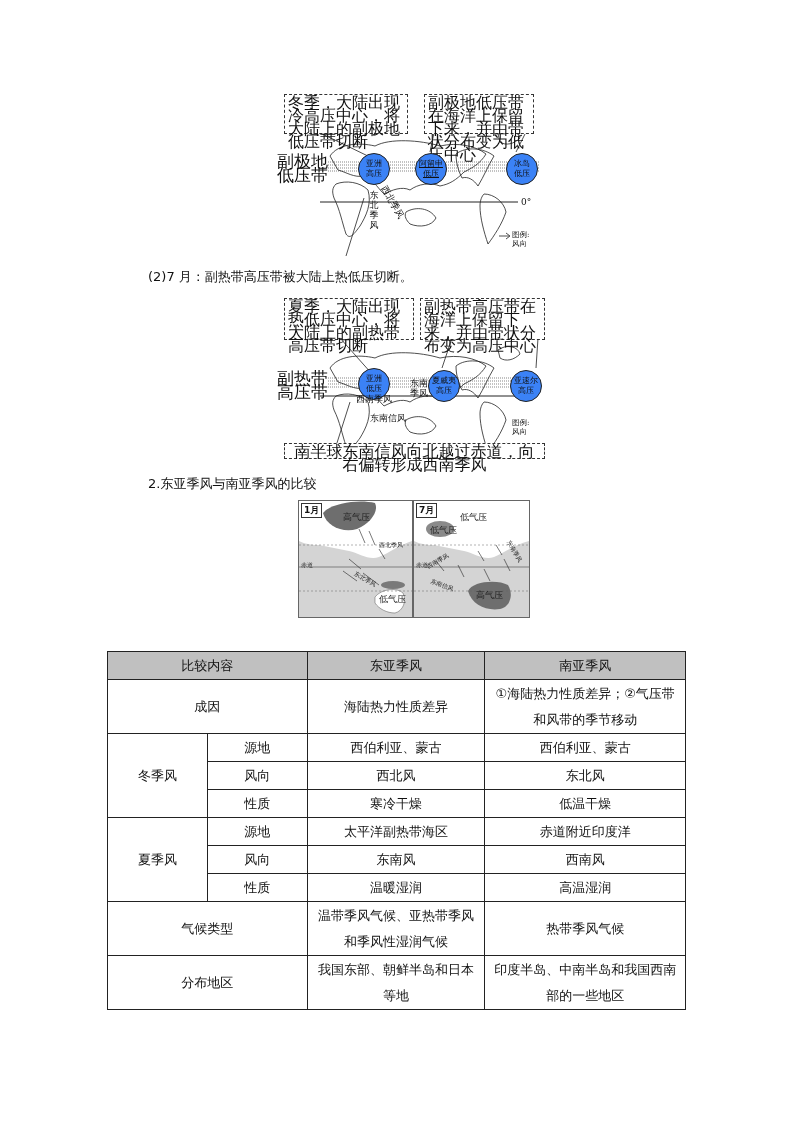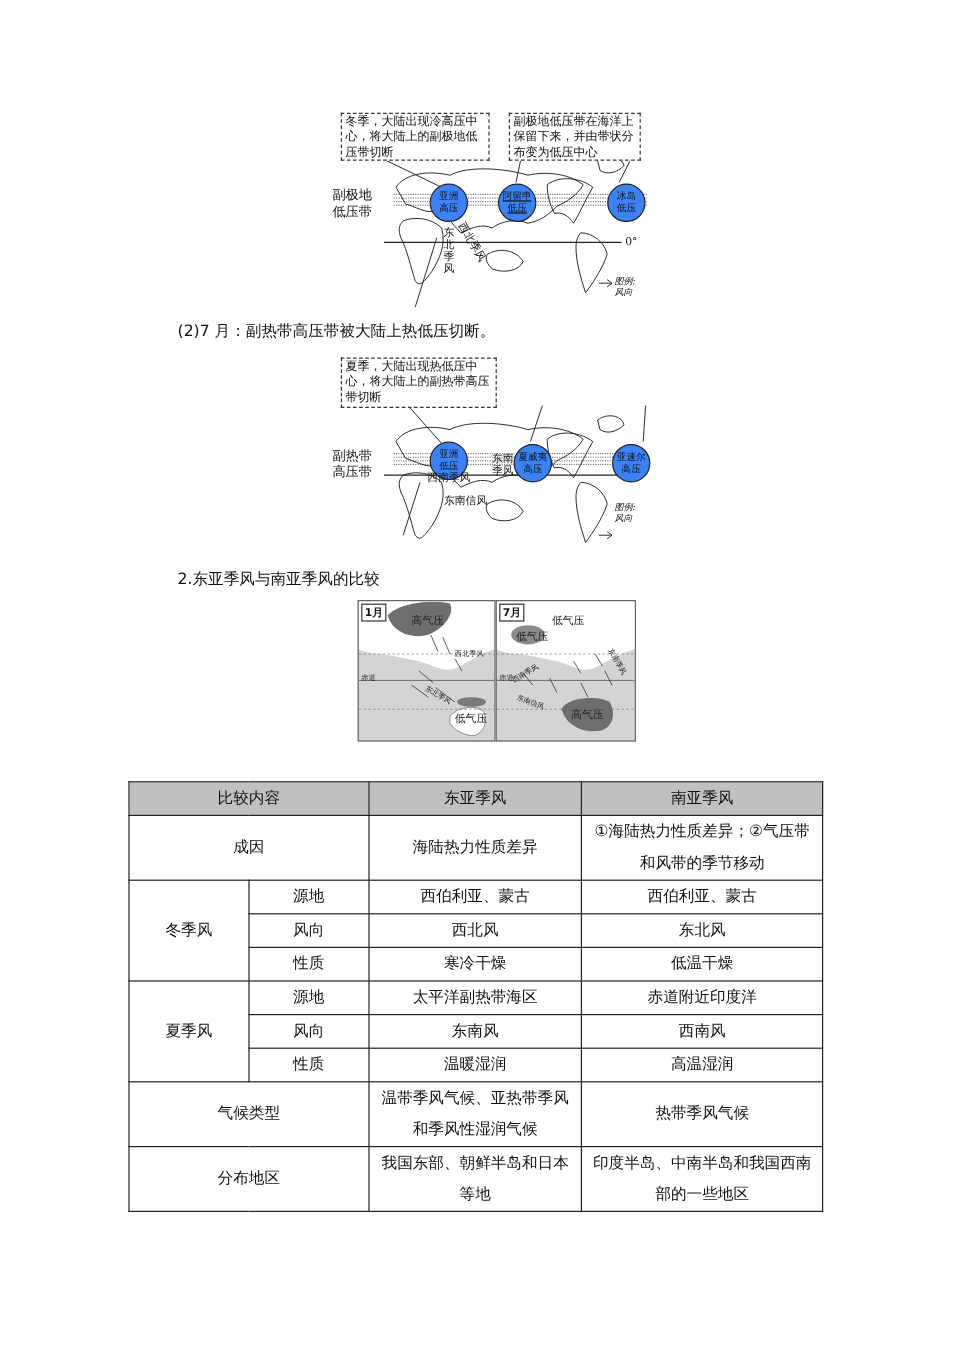--- a/index.html
+++ b/index.html
@@ -1,28 +1,28 @@
 <!DOCTYPE html>
 <html><head>
 <meta charset="utf-8">
 <style>
   html, body { margin: 0; padding: 0; background: #ffffff; }
   body { width: 794px; height: 1123px; position: relative; overflow: hidden;
          font-family: "DejaVu Sans", "Liberation Sans", sans-serif; color: #111; }
   .abs { position: absolute; }
   .fig { position: absolute; }
   .callout { position: absolute; border: 1px dashed #333; background: #fff;
-             font-family: Liberation Mono, monospace; font-size: 10px;
+             font-family: Liberation Serif, serif; font-size: 16px;
              line-height: 13px; padding: 1px 3px; box-sizing: border-box; color: #111; }
-  .side-label { position: absolute; font-family: Liberation Sans, sans-serif; font-size: 11px; line-height: 14px; }
+  .side-label { position: absolute; font-family: Liberation Mono, monospace; font-size: 17px; line-height: 14px; }
   .circ { position: absolute; width: 30px; height: 30px; border: 1px solid #222; border-radius: 50%;
           background: #3b82f6; font-family: "DejaVu Serif", serif; font-size: 8px; line-height: 10px;
           display: flex; flex-direction: column; align-items: center; justify-content: center; text-align: center; }
   .maplabel { position: absolute; font-family: "DejaVu Serif", serif; font-size: 9px; line-height: 10px; }
-  .legend { position: absolute; font-family: "DejaVu Serif", serif; font-size: 7.5px; line-height: 9px; font-style: italic; }
+  .legend { position: absolute; font-family: "DejaVu Serif", serif; font-size: 7.5px; line-height: 9px; }
   .heading { position: absolute; font-size: 13px; line-height: 16px; font-family: "DejaVu Sans", sans-serif; }
   .monsoon-box { position: absolute; top: 500px; height: 116px; border: 1px solid #666; background: #d4d4d4; overflow: hidden; }
   .mtag { position: absolute; left: 2px; top: 2px; border: 1px solid #333; background: #fff; font-size: 9px; padding: 0 2px; font-weight: bold; }
   .mlabel { position: absolute; font-family: "DejaVu Serif", serif; font-size: 9px; color: #222; }
   .mlabel.sm { font-size: 6px; }
   table.cmp { position: absolute; left: 107px; top: 651px; width: 579px; border-collapse: collapse;
               font-family: "DejaVu Sans", sans-serif; font-size: 13px; color: #111; }
   table.cmp td { border: 1px solid #222; text-align: center; vertical-align: middle; padding: 0 2px; line-height: 26px; }
   table.cmp tr.head td { background: #c0c0c0; height: 27px; line-height: 26px; }
   table.cmp td.multi { line-height: 26px; }
@@ -113,20 +113,21 @@
     </g>
     <g stroke="#222" stroke-width="0.8">
       <line x1="60" y1="40" x2="92" y2="76"></line>
       <line x1="172" y1="40" x2="162" y2="70"></line>
       <line x1="258" y1="40" x2="256" y2="70"></line>
       <line x1="56" y1="148" x2="70" y2="104"></line>
     </g>
     <path d="M219,148 L229,148 M226,145 L230,148 L226,151" stroke="#222" fill="none" stroke-width="0.8"></path>
   </svg>
   <div class="callout" style="left:4px;top:0px;width:130px;height:42px;">夏季，大陆出现热低压中心，将大陆上的副热带高压带切断</div>
+  <div class="callout" style="left:140px;top:0px;width:125px;height:42px;">副热带高压带在海洋上保留下来，并由带状分布变为高压中心</div>
   <div class="side-label" style="left:-3px;top:75px;">
     <div>副热带</div>
     <div>高压带</div>
   </div>
   <div class="circ" style="left:78px;top:70px;">
     <span>亚洲</span>
       <span>低压</span>
   </div>
   <div class="circ" style="left:148px;top:72px;">
     <span>夏威夷</span>
@@ -139,20 +140,21 @@
   <div class="maplabel" style="left:76px;top:96px;">西南季风</div>
   <div class="maplabel" style="left:90px;top:115px;">东南信风</div>
   <div class="maplabel" style="left:130px;top:80px;">
     <div>东南</div>
       <div>季风</div>
   </div>
   <div class="legend" style="left:232px;top:120px;">
     <div>图例:</div>
       <div>风向</div>
   </div>
+  <div class="callout" style="left:4px;top:145px;width:261px;height:16px;text-align:center;">南半球东南信风向北越过赤道，向右偏转形成西南季风</div>
 </div>
 
 <div class="heading" style="left:148px;top:476px;">2.东亚季风与南亚季风的比较</div>
 
 <div class="monsoon-box" style="left:298px;width:113px;">
   <svg class="abs" style="left:0;top:0;" width="113" height="116">
     <path d="M0,0 L113,0 L113,40 C100,44 90,52 80,56 C70,60 60,52 50,50 C40,48 30,46 20,44 C10,44 4,42 0,40 Z" fill="#ffffff"></path>
     <path d="M76,96 C82,88 98,86 104,92 C108,100 104,110 96,112 C88,112 80,108 76,102 Z" fill="#ffffff" stroke="#555" stroke-width="0.5"></path>
     <path d="M24,12 C32,2 60,-2 76,2 C80,10 72,22 58,28 C44,32 28,26 24,12 Z" fill="#6e6e6e"></path>
     <ellipse cx="94" cy="84" rx="12" ry="4" fill="#7a7a7a"></ellipse>

